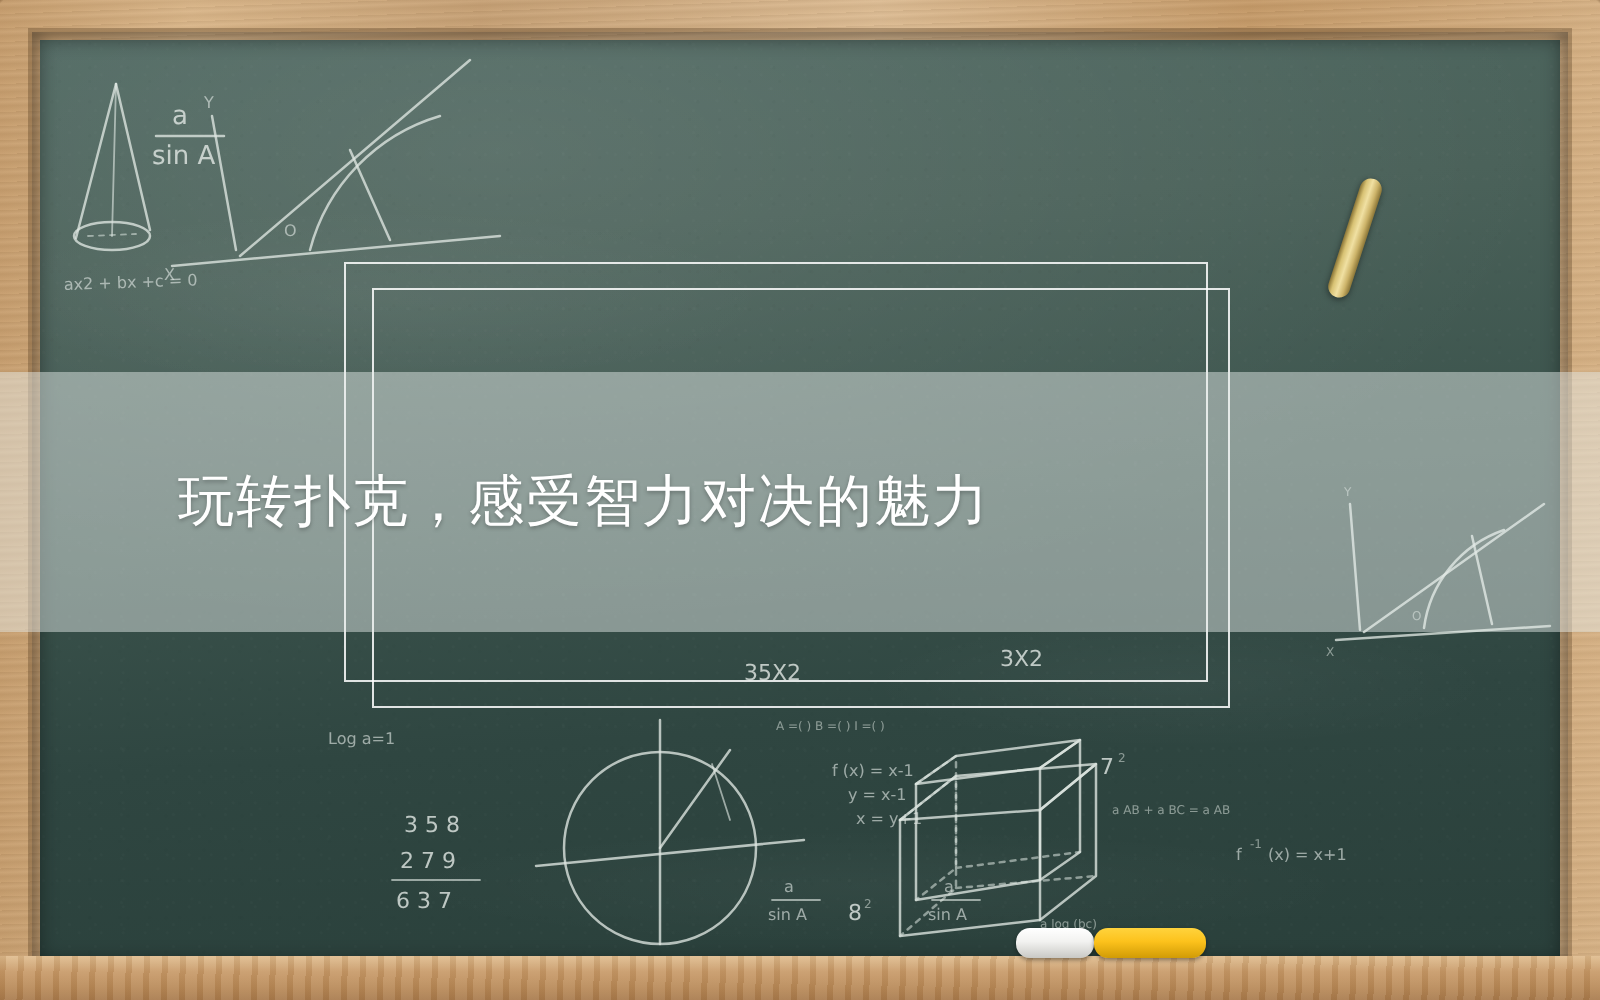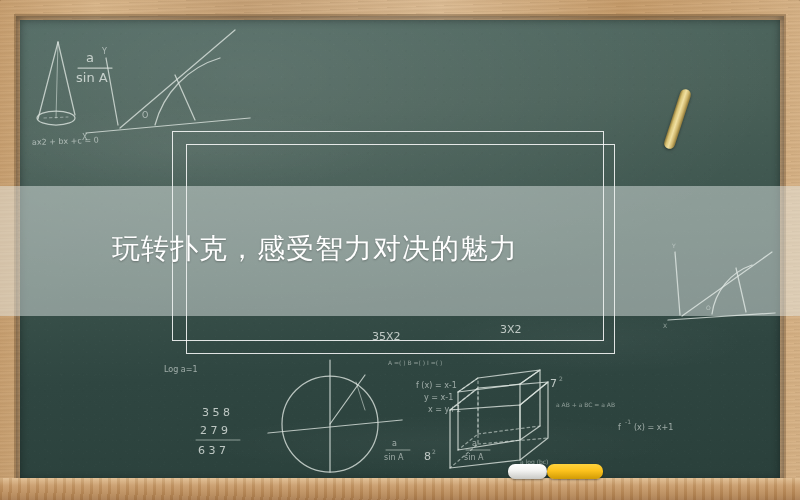--- a/index.html
+++ b/index.html
@@ -152,26 +152,26 @@
     position: absolute;
     left: 0;
     right: 0;
     top: 186px;
     height: 130px;
     display: flex;
     align-items: center;
     z-index: 9;
   }
   .title-text {
-    padding-left: 112px;
+    padding-left: 89px;
     color: #ffffff;
     font-size: 28px;
     letter-spacing: 1px;
     line-height: 1;
-    font-family: Liberation Mono, monospace;
+    font-family: Liberation Sans, sans-serif;
     white-space: nowrap;
     text-shadow: 0 1px 2px rgba(0,0,0,0.28);
   }
 
   
   .chalk-stick {
     position: absolute;
     border-radius: 6px;
     z-index: 5;
   }

